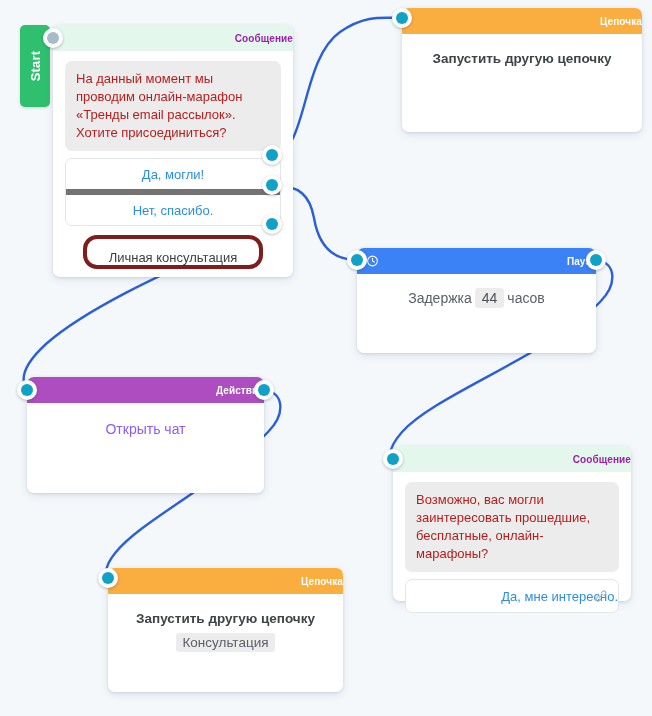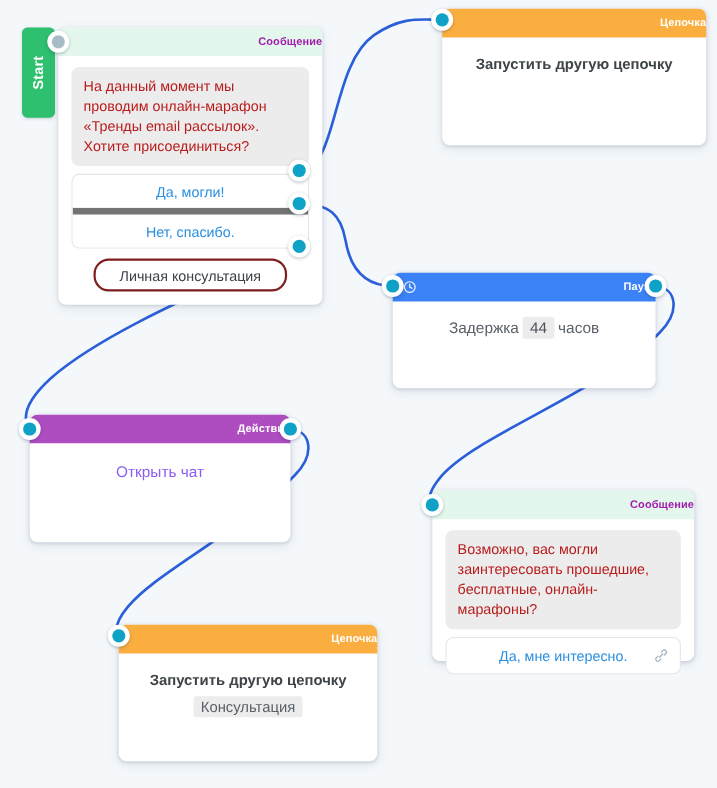--- a/index.html
+++ b/index.html
@@ -128,39 +128,39 @@
     font-size: 13px;
     color: #2a8fe0;
     background: #ffffff;
   }
   .reply-btn + .reply-btn { border-top: 6px solid #737373; }
 
   .pill {
     margin: 9px auto 0 auto;
     height: 26px;
     width: 172px;
-    border: 2px solid #7f1d1d;
+    border: 4px solid #7f1d1d;
     border-radius: 14px;
     display: flex;
-    align-items: center;
+    align-items: flex-end;
     justify-content: center;
     position: relative;
     font-size: 13px;
     color: #3b4148;
     background: #ffffff;
   }
 
   .single-btn {
     margin-top: 7px;
     border: 1px solid #e3e6e9;
     border-radius: 7px;
     height: 32px;
     display: flex;
     align-items: center;
-    justify-content: center;
+    justify-content: flex-end;
     position: relative;
     font-size: 13px;
     color: #2a8fe0;
     background: #ffffff;
   }
   .link-icon {
     position: absolute;
     right: 10px;
     top: 50%;
     transform: translateY(-50%);

